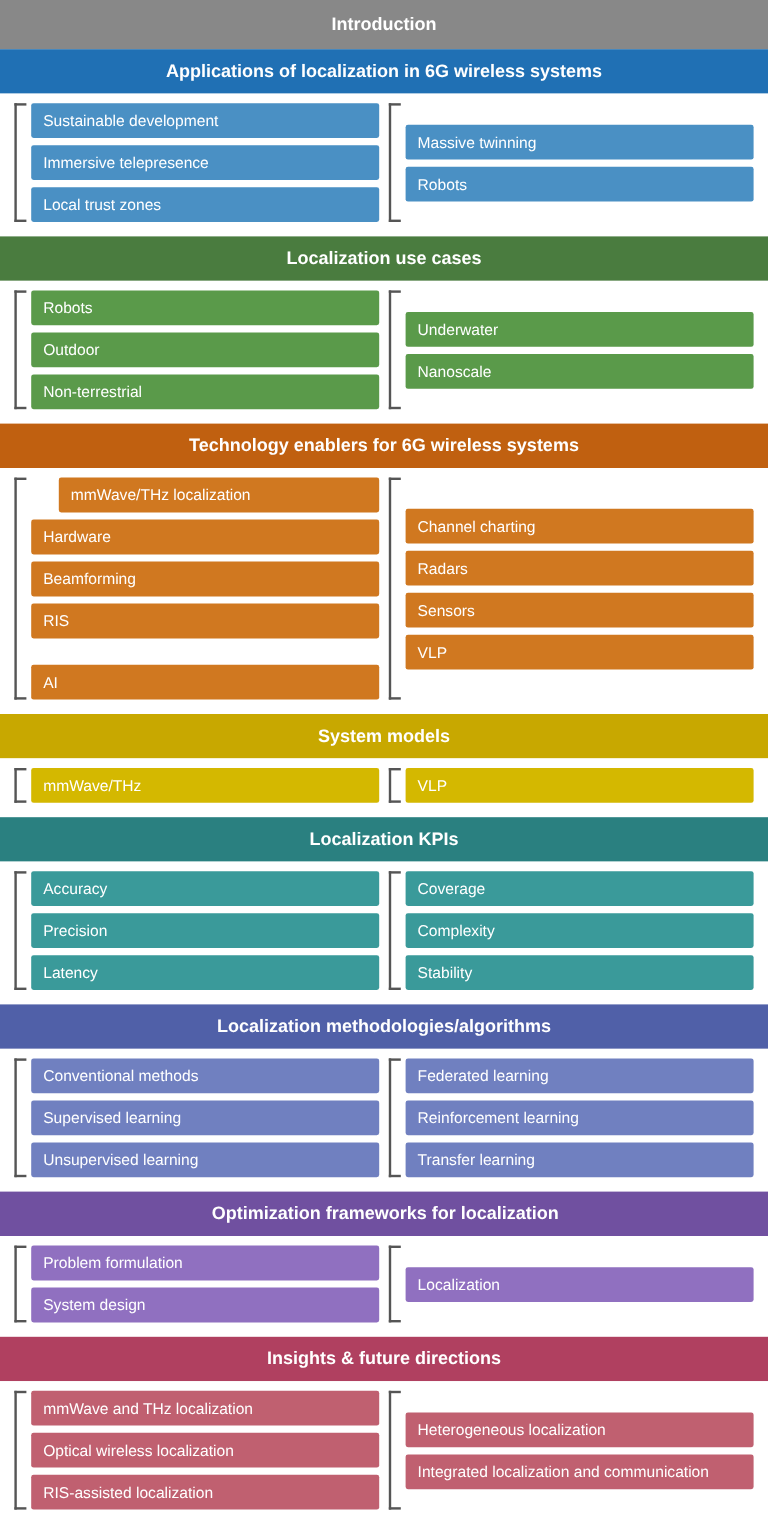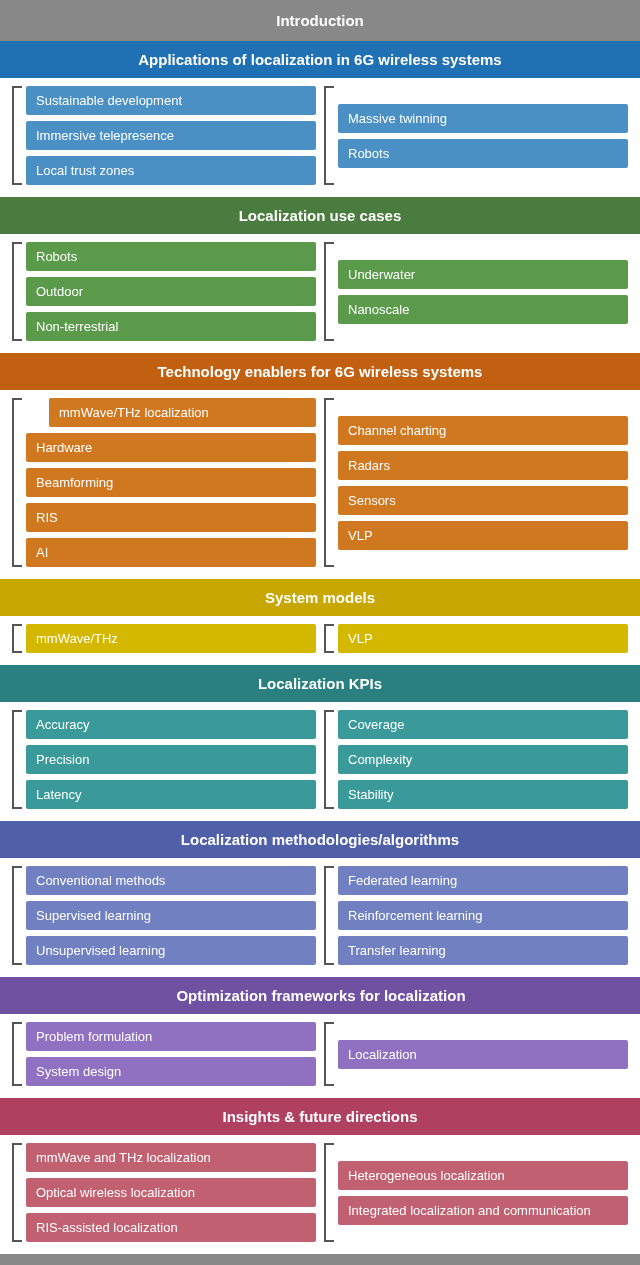--- a/index.html
+++ b/index.html
@@ -130,21 +130,21 @@
             </div>
             <div style="display: flex; align-items: center; gap: 4px;">
               <div class="item-box orange-item">Hardware</div>
             </div>
             <div style="display: flex; align-items: center; gap: 4px;">
               <div class="item-box orange-item">Beamforming</div>
             </div>
             <div style="display: flex; align-items: center; gap: 4px;">
               <div class="item-box orange-item">RIS</div>
             </div>
-            <div style="display: flex; align-items: flex-start; gap: 4px;">
+            <div style="display: flex; align-items: flex-start; gap: 4px; margin-top: 16px;">
               <div class="item-box orange-item">AI</div>
             </div>
           </div>
         </div>
         <div style="display: flex; flex: 1 1 0%; gap: 4px; align-items: stretch;">
           <div style="border-left: 2px solid rgb(85, 85, 85); border-top: 2px solid rgb(85, 85, 85); border-bottom: 2px solid rgb(85, 85, 85); width: 10px; flex-shrink: 0;"></div>
           <div style="display: flex; flex-direction: column; gap: 6px; flex: 1 1 0%; justify-content: center;">
             <div style="display: flex; align-items: center; gap: 4px;">
               <div class="item-box orange-item">Channel charting</div>
             </div>

